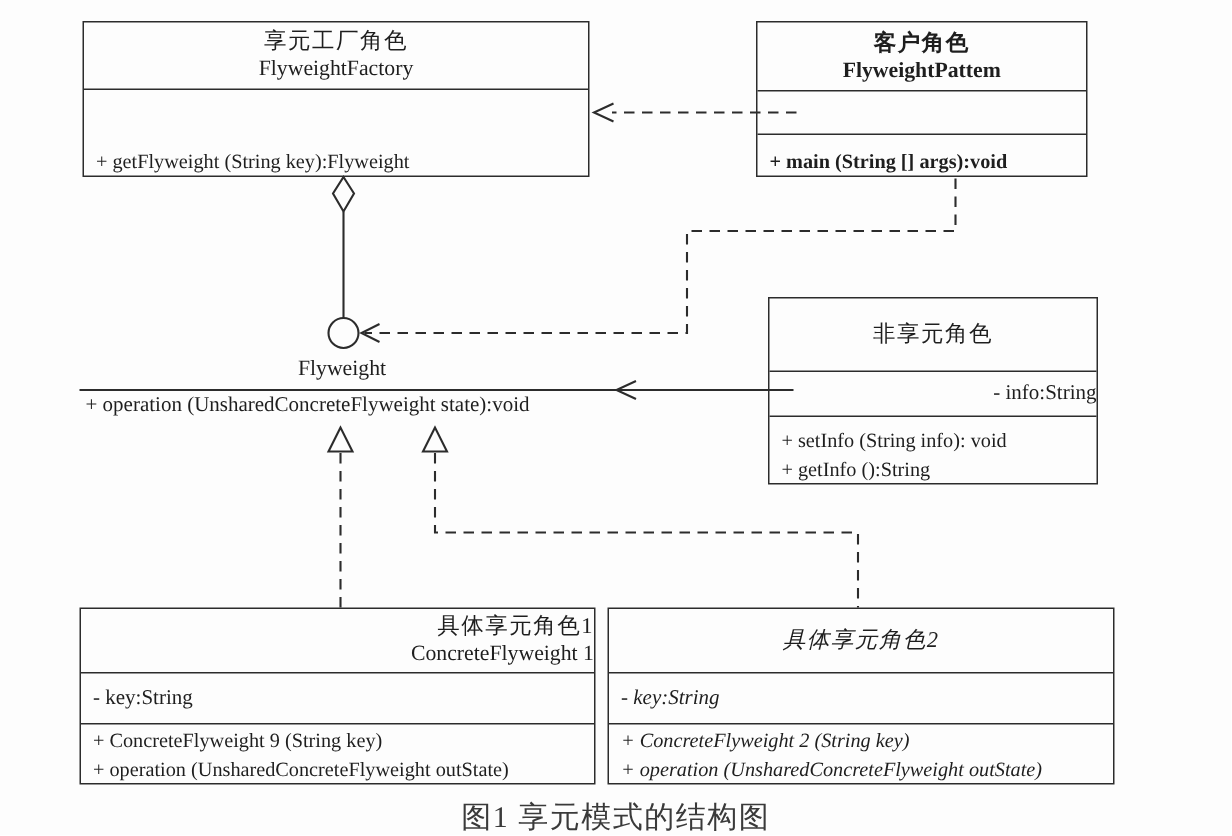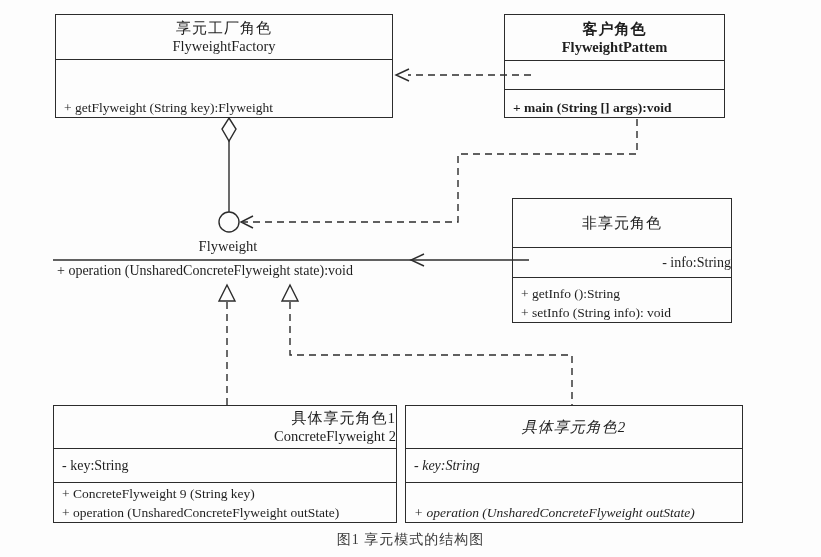--- a/index.html
+++ b/index.html
@@ -37,21 +37,21 @@
   .uml-methods {
     flex:1;
     display:flex; flex-direction:column; justify-content:flex-end;
     padding-left:8px; font-size:13.5px; line-height:19px;
   }
   .floating-label { position:absolute; font-size:14.5px; }
   #flyweight-name { left:53px; top:238px; width:350px; text-align:center; }
   #flyweight-op { left:57px; top:263px; font-size:14px; }
   #caption {
     position:absolute; left:0; top:531px; width:821px;
-    text-align:center; font-size:14px; color:#3a3a3a; letter-spacing:1px;
+    text-align:center; font-size:20px; color:#3a3a3a; letter-spacing:1px;
   }
 </style>
 </head>
 <body>
 
 <div id="canvas">
 
   <svg id="connectors" viewBox="0 0 821 557" fill="none" stroke="#2c2c2c" stroke-width="1.4">
 
     <g>
@@ -105,47 +105,48 @@
   </div>
 
   <div class="uml-box" style="left:512px; top:198px; width:220px; height:125px;">
     <div class="uml-title" style="height:49px;">
       <div class="title-cn">非享元角色</div>
     </div>
     <div class="uml-attrs" style="height:30px;text-align:right;">
       <div>- info:String</div>
     </div>
     <div class="uml-methods">
+      <div>+ setInfo (String info): void</div>
       <div>+ getInfo ():String</div>
-      <div>+ setInfo (String info): void</div>
     </div>
   </div>
 
   <div class="uml-box" style="left:53px; top:405px; width:344px; height:118px;">
     <div class="uml-title" style="height:43px;align-items:flex-end;">
       <div class="title-cn">具体享元角色1</div>
-      <div class="title-en">ConcreteFlyweight 2</div>
+      <div class="title-en">ConcreteFlyweight 1</div>
     </div>
     <div class="uml-attrs" style="height:34px;">
       <div>- key:String</div>
     </div>
     <div class="uml-methods">
       <div>+ ConcreteFlyweight 9 (String key)</div>
       <div>+ operation (UnsharedConcreteFlyweight outState)</div>
     </div>
   </div>
 
   <div class="uml-box" style="left:405px; top:405px; width:338px; height:118px;font-style:italic;">
     <div class="uml-title" style="height:43px;">
       <div class="title-cn">具体享元角色2</div>
     </div>
     <div class="uml-attrs" style="height:34px;">
       <div>- key:String</div>
     </div>
     <div class="uml-methods">
+      <div>+ ConcreteFlyweight 2 (String key)</div>
       <div>+ operation (UnsharedConcreteFlyweight outState)</div>
     </div>
   </div>
 
   <div id="flyweight-name" class="floating-label">Flyweight</div>
   <div id="flyweight-op" class="floating-label">+ operation (UnsharedConcreteFlyweight state):void</div>
 
   <div id="caption">图1 享元模式的结构图</div>
 
 </div>

